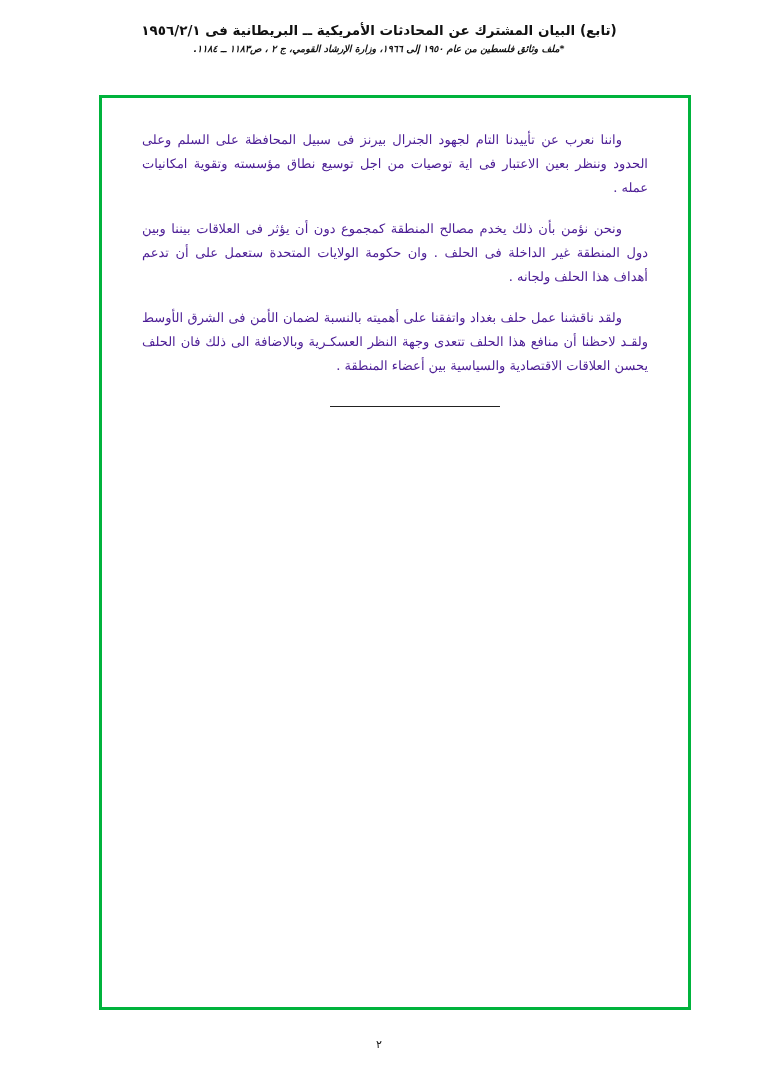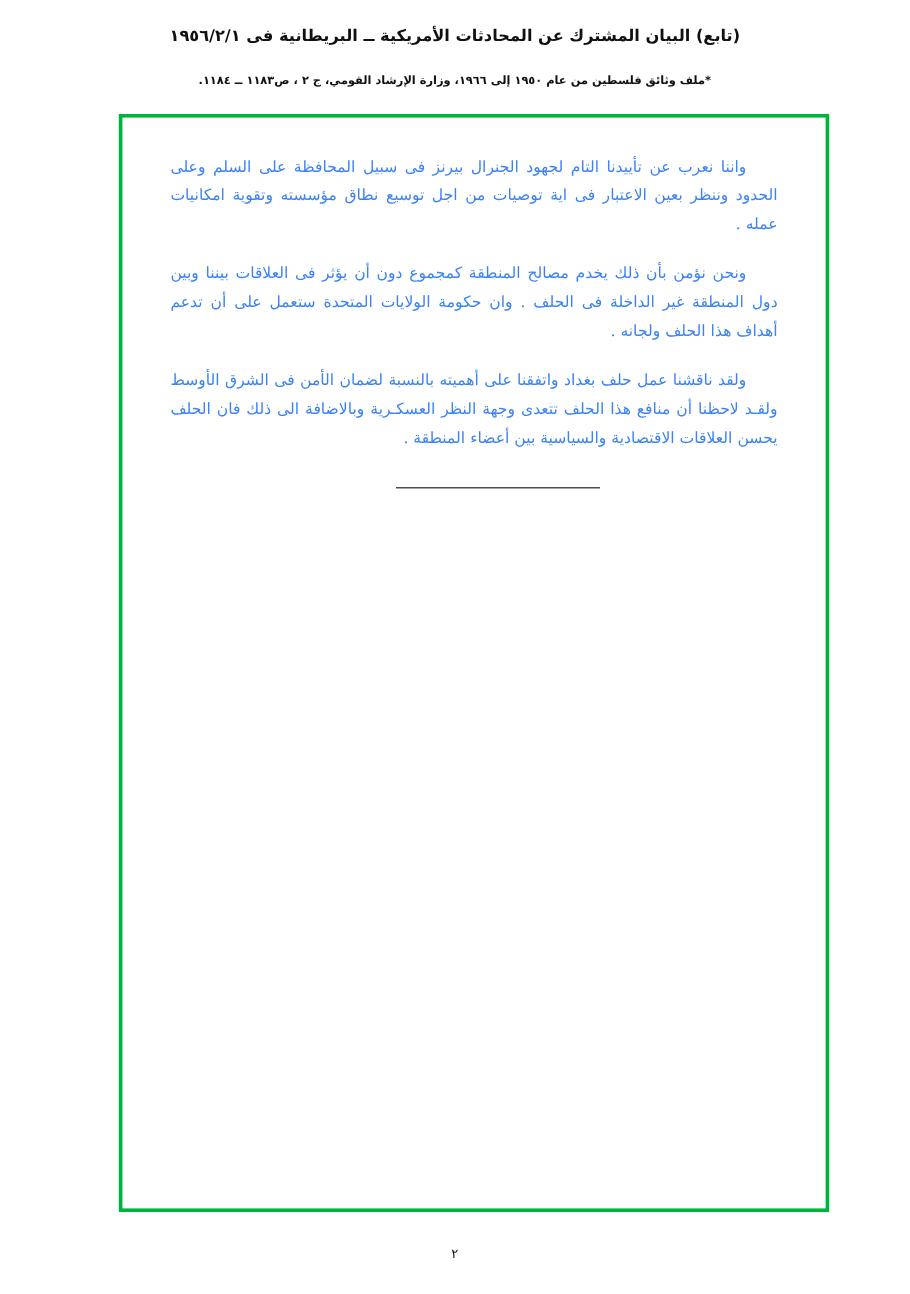--- a/index.html
+++ b/index.html
@@ -35,22 +35,23 @@
     color: #111;
     direction: rtl;
     line-height: 1.3;
   }
   .header-source {
     font-family: "DejaVu Sans", "Liberation Sans", sans-serif;
     font-weight: bold;
     font-size: 9.5px;
     color: #111;
     direction: rtl;
-    margin-top: 22px;
+    margin-top: 3px;
     line-height: 1.3;
+    font-style: italic;
   }
 
   
   .frame {
     position: absolute;
     top: 95px;
     left: 99px;
     width: 592px;
     height: 915px;
     border: 3px solid #00b33c;
@@ -59,21 +60,21 @@
   }
   .frame-inner {
     padding: 30px 40px 0 40px;
     direction: rtl;
     text-align: justify;
   }
   .para {
     font-family: "DejaVu Serif", "Liberation Serif", serif;
     font-size: 13px;
     line-height: 1.85;
-    color: #3b82f6;
+    color: #4c1d95;
     margin: 0 0 17px 0;
     text-align: justify;
     text-justify: inter-word;
     letter-spacing: 0.2px;
   }
   .para .indent {
     display: inline-block;
     width: 26px;
   }
   .rule {

